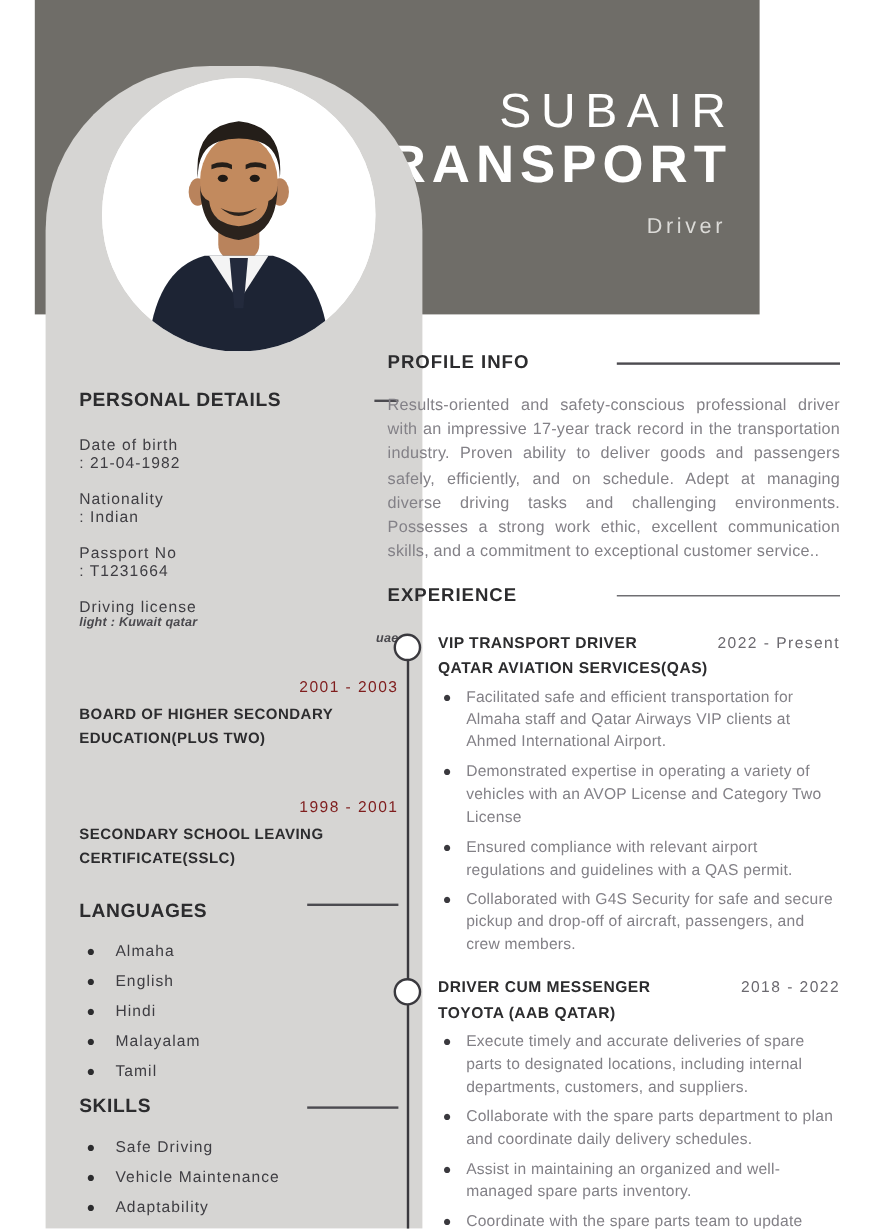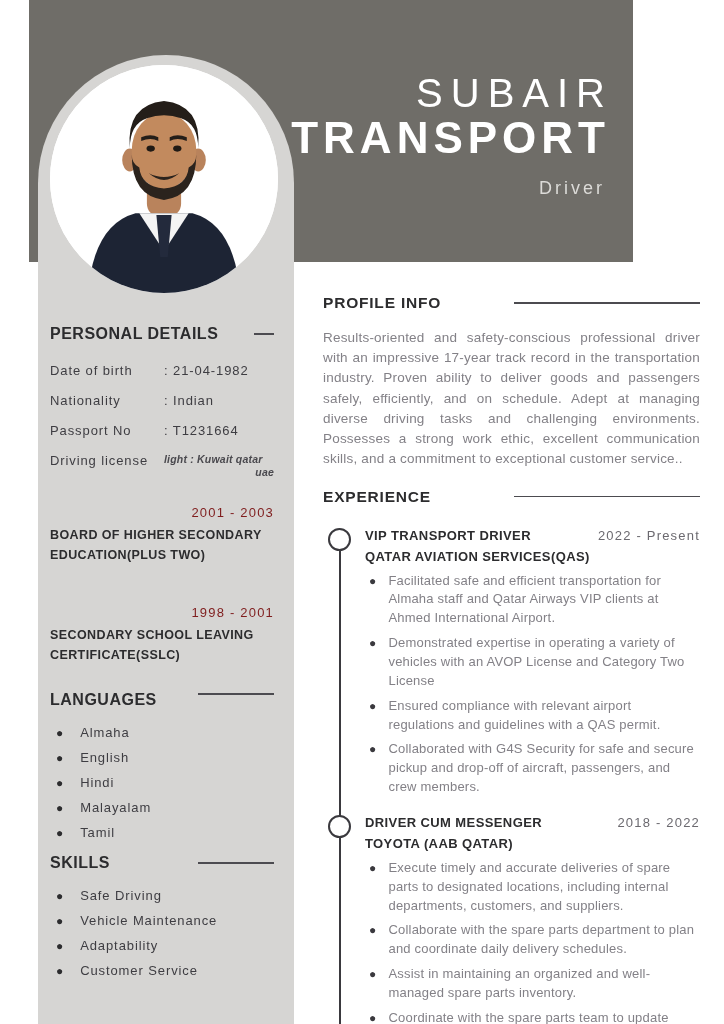--- a/index.html
+++ b/index.html
@@ -19,35 +19,35 @@
     font-family:"Liberation Sans",sans-serif;
   }
   
   .header-band{position:absolute;top:0;left:0;width:604px;height:262px;background:var(--header-bg);margin-left:29px;}
   .name-block{position:absolute;top:72px;right:28px;text-align:right;}
   .first-name{font-size:40px;font-weight:400;letter-spacing:8px;color:#ffffff;line-height:1.05;margin-right:-8px;}
   .last-name{font-size:44px;font-weight:700;letter-spacing:5px;color:#ffffff;line-height:1.1;margin-right:-5px;}
   .job-title{font-size:18px;font-weight:400;letter-spacing:3px;color:#dcdbd8;margin-top:16px;}
   
   .sidebar{
-    position:absolute;left:38px;top:55px;width:256px;height:969px;
+    position:absolute;left:38px;top:55px;width:314px;height:969px;
     background:var(--sidebar-bg);border-radius:137px 137px 0 0;
-    box-sizing:border-box;padding:10px 20px 0 12px;
+    box-sizing:border-box;padding:10px 20px 0 28px;
   }
   .photo-wrap{width:228px;height:228px;border-radius:50%;overflow:hidden;background:#ffffff;margin:0 auto 0 auto;}
   .photo-wrap svg{display:block;width:100%;height:100%;}
   .side-section{margin-top:30px;}
   .side-heading{display:flex;align-items:center;justify-content:space-between;
     font-size:16px;font-weight:700;letter-spacing:.5px;color:var(--heading);}
   .side-heading .rule{height:2px;background:var(--rule);flex:0 0 auto;}
   .rule-short{width:20px;}
   .rule-mid{width:76px;position:relative;top:-6px;}
   
   .pd-rows{margin-top:20px;}
-  .pd-row{display:flex;font-size:13px;letter-spacing:.9px;color:var(--side-text);margin-bottom:15px;}
+  .pd-row{display:flex;font-size:13px;letter-spacing:.9px;color:var(--side-text);margin-bottom:15px;flex-direction:column;}
   .pd-label{width:114px;flex:0 0 auto;}
   .pd-value{flex:1;}
   .pd-value-small{flex:1;font-size:10.5px;letter-spacing:.2px;font-weight:700;color:#4a494e;line-height:1.25;font-style:italic;}
   .pd-value-small .l2{display:block;text-align:right;}
   
   .edu-item{margin-top:22px;}
   .edu-years{font-size:13px;letter-spacing:1.2px;color:#7f1d1d;margin-bottom:5px;text-align:right;}
   .edu-degree{font-size:12.5px;font-weight:700;letter-spacing:.4px;color:var(--heading);line-height:1.6;}
   .edu-gap{height:18px;}
   

